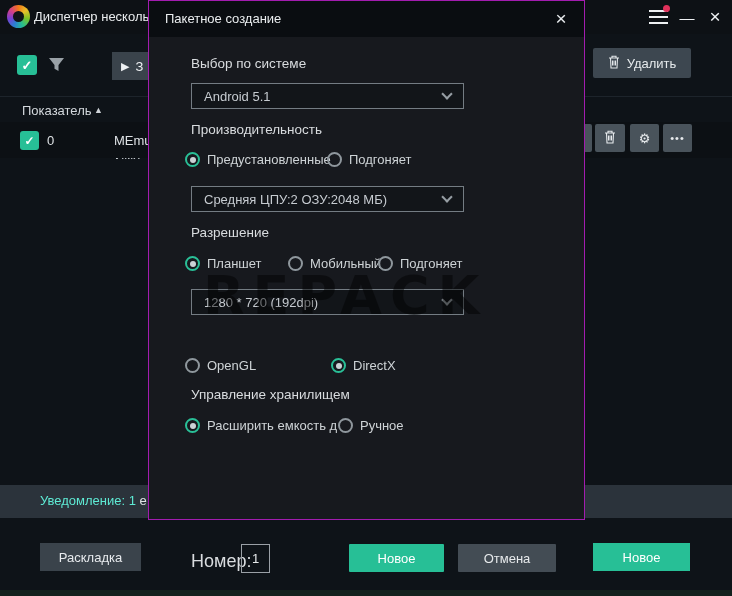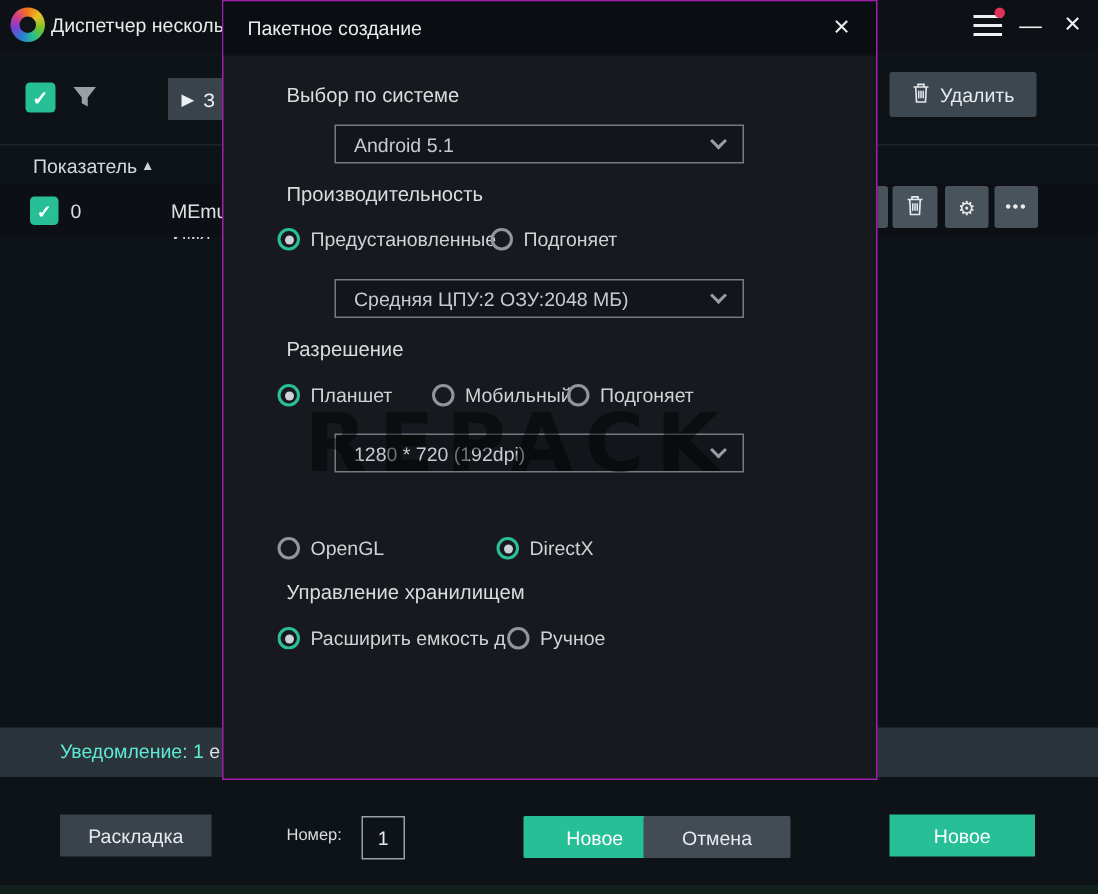--- a/index.html
+++ b/index.html
@@ -54,34 +54,34 @@
   .bottom-strip { position:absolute; left:0; top:590px; width:732px; height:6px; background:#12211d; }
 
   
   .modal { position:absolute; left:148px; top:0; width:437px; height:520px; background:#17191e; border:1px solid #a21caf; z-index:10; }
   .modal-header { position:absolute; left:0; top:0; width:100%; height:36px; background:#0a0d11; }
   .modal-title { position:absolute; left:16px; top:10px; font-size:13px; color:#eaedef; }
   .modal-close { position:absolute; right:10px; top:5px; width:26px; height:26px; display:flex; align-items:center; justify-content:center;
                  color:#e8ebee; font-size:19px; }
   .flabel { position:absolute; left:42px; font-size:13.5px; color:#d9dcdf; white-space:nowrap; }
   .select { position:absolute; left:42px; width:273px; height:26px; background:#121519; border:1px solid #747c83; color:#c6cbd0;
-            font-size:13px; display:flex; align-items:center; padding:0 12px;margin-left:32px; }
+            font-size:13px; display:flex; align-items:center; padding:0 12px; }
   .select .val { flex:1; white-space:nowrap; overflow:hidden; }
   .chev { width:8px; height:8px; border-right:2px solid #979ea4; border-bottom:2px solid #979ea4; transform:rotate(45deg); margin-top:-4px; }
   .radio-row { position:absolute; left:36px; height:17px; }
   .radio-opt { position:absolute; top:0; display:flex; align-items:center; gap:7px; font-size:13px; color:#ced3d6; white-space:nowrap; }
   .radio { position:relative; width:15px; height:15px; border-radius:50%; border:2px solid #8f979d; flex:0 0 auto; }
   .radio.sel { border-color:#2abf97; }
   .radio.sel::after { content:''; position:absolute; left:2.5px; top:2.5px; width:6px; height:6px; border-radius:50%; background:#ccd2d6; }
-  .num-label { position:absolute; left:42px; top:550px; font-size:11px; color:#d9dcdf; }
+  .num-label { position:absolute; left:42px; top:550px; font-size:18px; color:#d9dcdf; }
   .num-input { position:absolute; left:92px; top:543px; width:29px; height:29px; background:transparent; border:1px solid #9aa0a6;
                color:#e6e9eb; font-size:13px; text-align:center; font-family:"Liberation Sans", sans-serif; }
   .modal-btn { position:absolute; top:543px; height:28px; font-size:13px; display:flex; align-items:center; justify-content:center; border-radius:1px; }
   .btn-create { left:200px; width:95px; background:#27bf96; color:#fff; }
-  .btn-cancel { left:280px; width:98px; background:#434c54; color:#e7eaec;text-align:center; }
+  .btn-cancel { left:309px; width:98px; background:#434c54; color:#e7eaec;text-align:center; }
 
   .watermark { position:absolute; left:203px; top:264px; z-index:20; pointer-events:none; font-size:54px; font-weight:bold;
                letter-spacing:8px; color:rgba(0,0,0,0.45); font-family:"DejaVu Sans", sans-serif; }
 </style>
 </head>
 <body>
 
 <div class="screen">
 
   <div class="titlebar">

